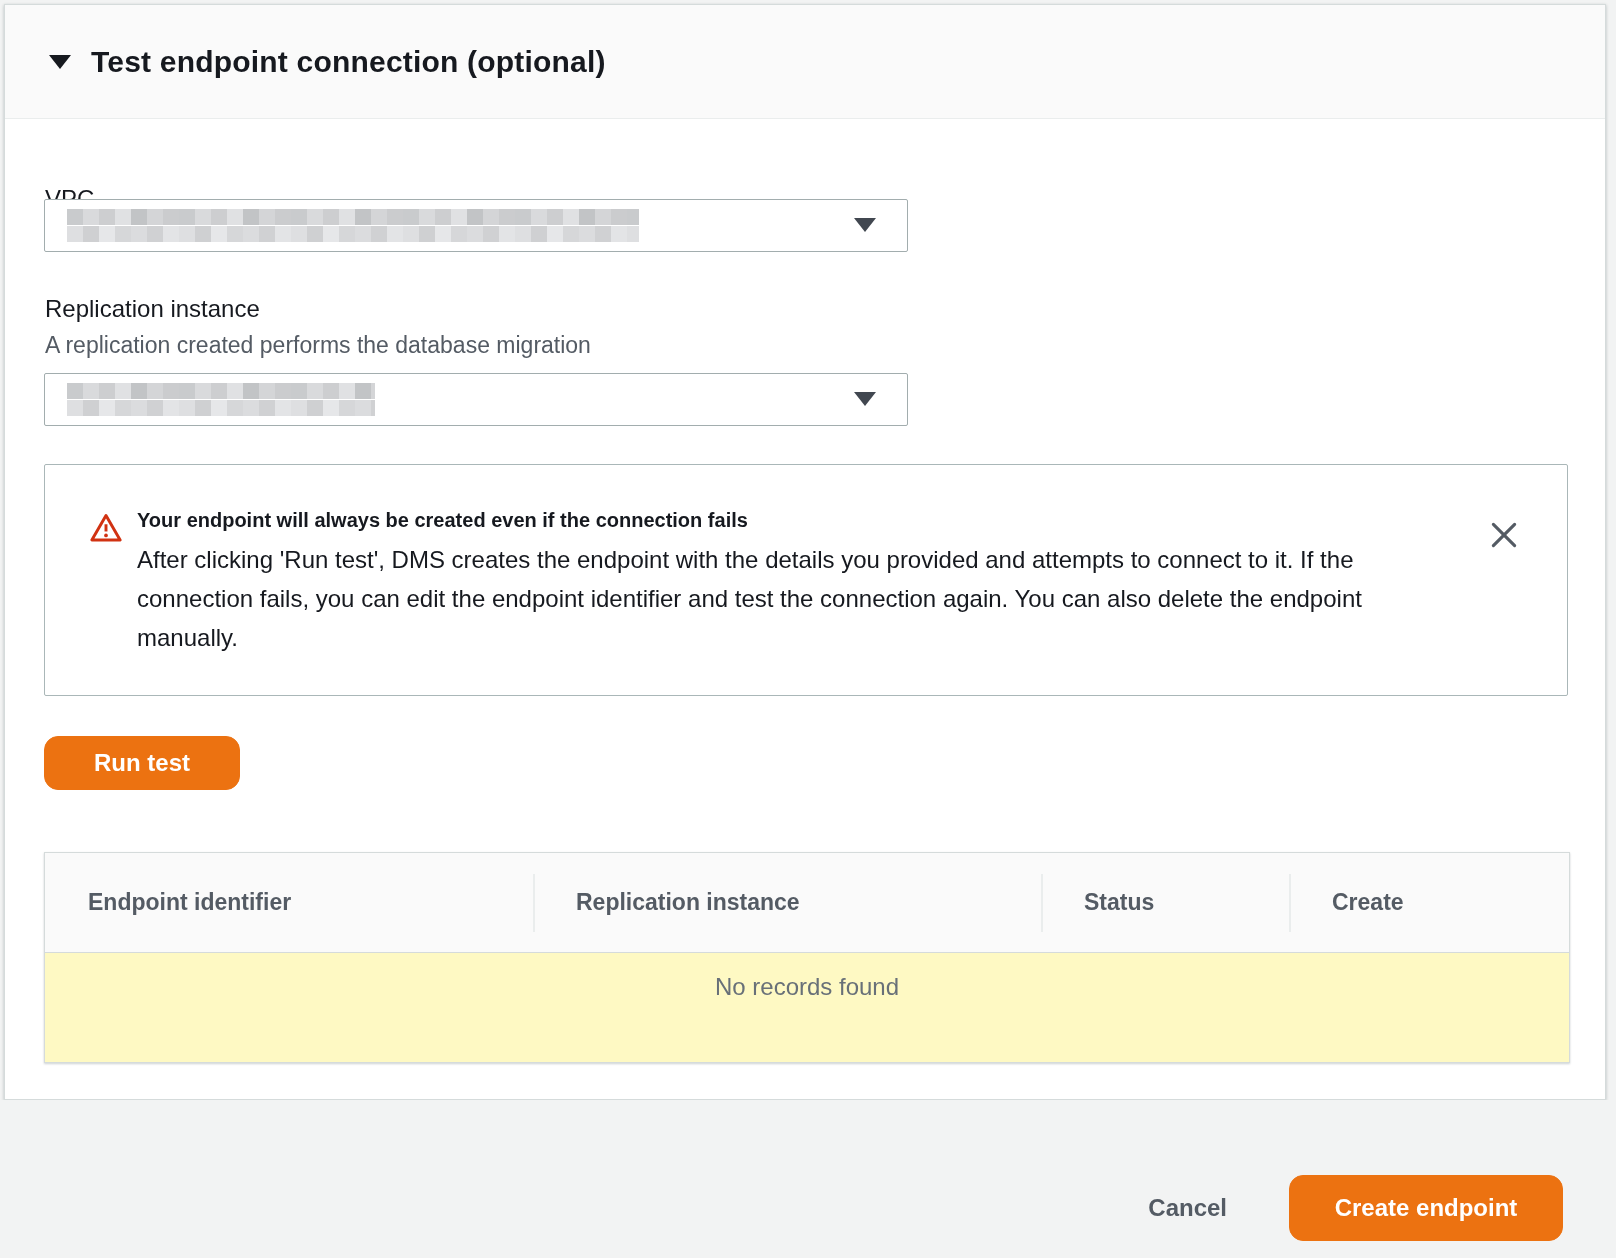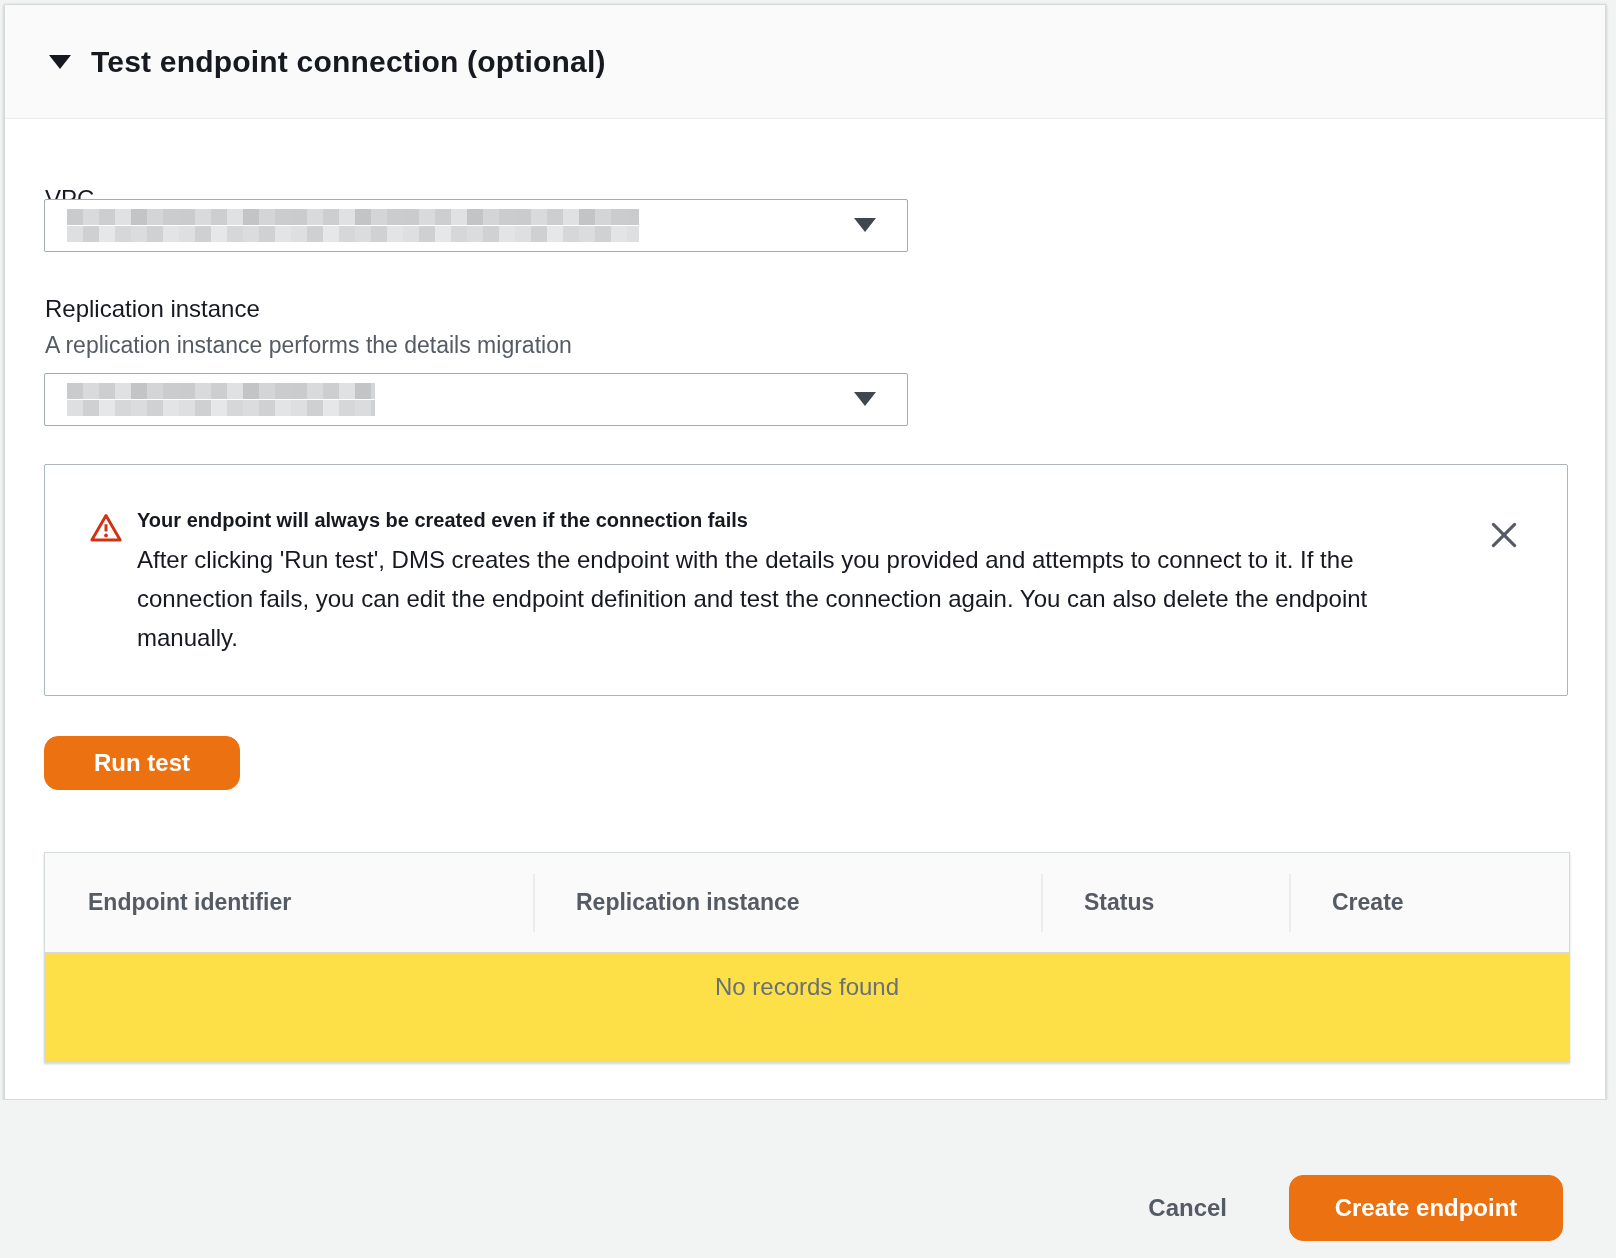--- a/index.html
+++ b/index.html
@@ -109,21 +109,21 @@
   .btn-link {
     background: none; border: none; cursor: pointer;
     font-family: "Liberation Sans", sans-serif;
     font-size: 24px; font-weight: bold; color: #545b64;
   }
 
   
   .results-table {
     position: absolute; left: 39px; top: 847px;
     width: 1526px; height: 211px;
-    background: #fde047;
+    background: #fef9c3;
     border: 1px solid #d5dbdb;
     box-shadow: 0 1px 2px rgba(0, 28, 36, 0.2);
   }
   .t-header {
     height: 100px;
     background: #fafafa;
     border-bottom: 1px solid #d5dbdb;
     display: flex; align-items: center;
   }
   .t-cell {
@@ -174,39 +174,39 @@
     <div class="field-label" style="top:144px;margin-top:36px;">VPC</div>
     <div class="select" style="top:194px;">
       <div class="redact" style="width:572px;">
         <div class="r1"></div>
           <div class="r2"></div>
       </div>
       <span class="select-caret"></span>
     </div>
 
     <div class="field-label" style="top:290px;">Replication instance</div>
-    <div class="field-desc" style="top:327px;">A replication instance performs the details migration</div>
+    <div class="field-desc" style="top:327px;">A replication created performs the database migration</div>
     <div class="select" style="top:368px;">
       <div class="redact" style="width:308px;">
         <div class="r1"></div>
           <div class="r2"></div>
       </div>
       <span class="select-caret"></span>
     </div>
 
     <div class="warning">
       <div class="warning-inner">
         <svg class="warning-icon" viewBox="0 0 24 24">
           <path d="M12 2.6 L22.6 21 H1.4 Z" fill="none" stroke="#d13212" stroke-width="2.2" stroke-linejoin="round"></path>
           <line x1="12" y1="9.2" x2="12" y2="14.6" stroke="#d13212" stroke-width="2.2"></line>
           <circle cx="12" cy="17.6" r="1.4" fill="#d13212"></circle>
         </svg>
         <div class="warning-text">
           <div class="warning-title">Your endpoint will always be created even if the connection fails</div>
-          <div class="warning-body">After clicking 'Run test', DMS creates the endpoint with the details you provided and attempts to connect to it. If the connection fails, you can edit the endpoint definition and test the connection again. You can also delete the endpoint manually.</div>
+          <div class="warning-body">After clicking 'Run test', DMS creates the endpoint with the details you provided and attempts to connect to it. If the connection fails, you can edit the endpoint identifier and test the connection again. You can also delete the endpoint manually.</div>
         </div>
       </div>
       <button class="warning-close">
         <svg width="34" height="34" viewBox="0 0 24 24">
           <line x1="4.5" y1="4.5" x2="19.5" y2="19.5" stroke="#545b64" stroke-width="2.2" stroke-linecap="round"></line>
           <line x1="19.5" y1="4.5" x2="4.5" y2="19.5" stroke="#545b64" stroke-width="2.2" stroke-linecap="round"></line>
         </svg>
       </button>
     </div>
 

